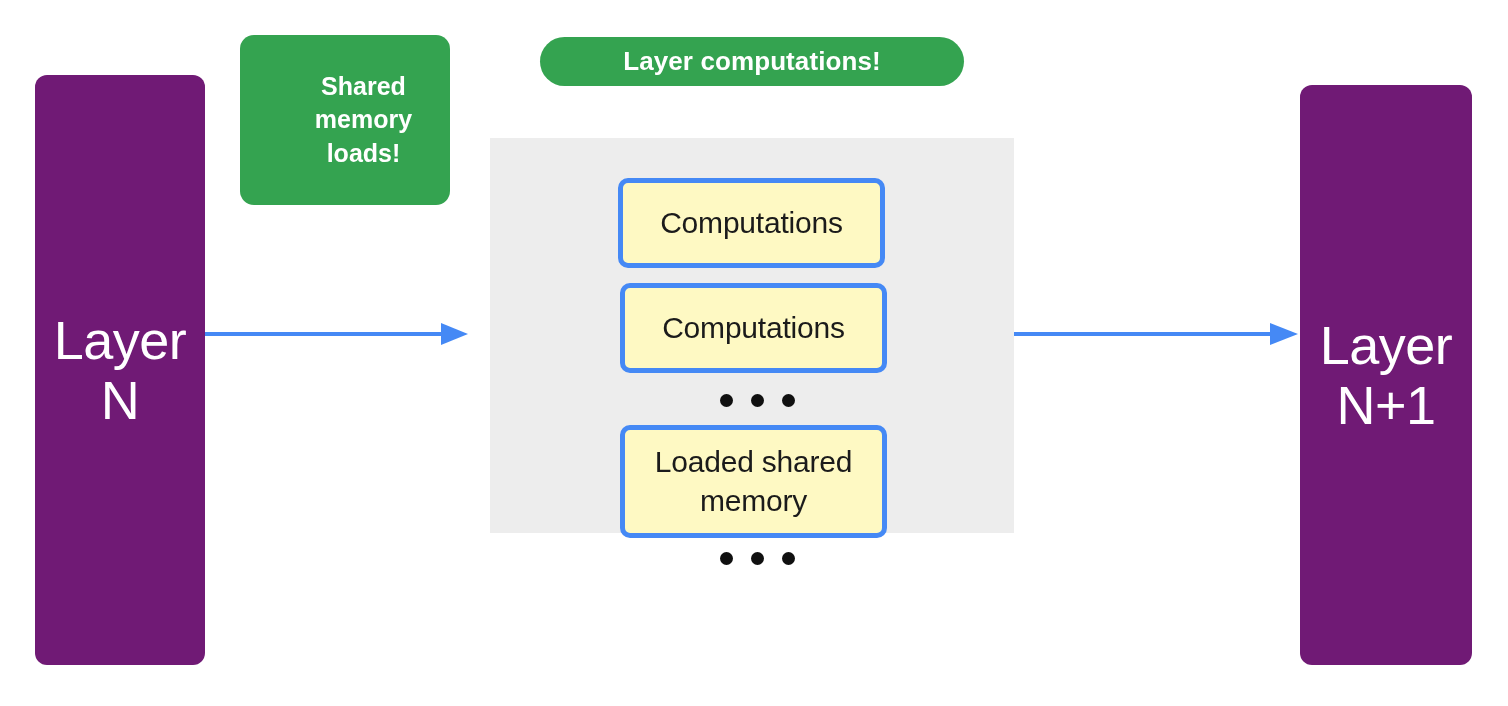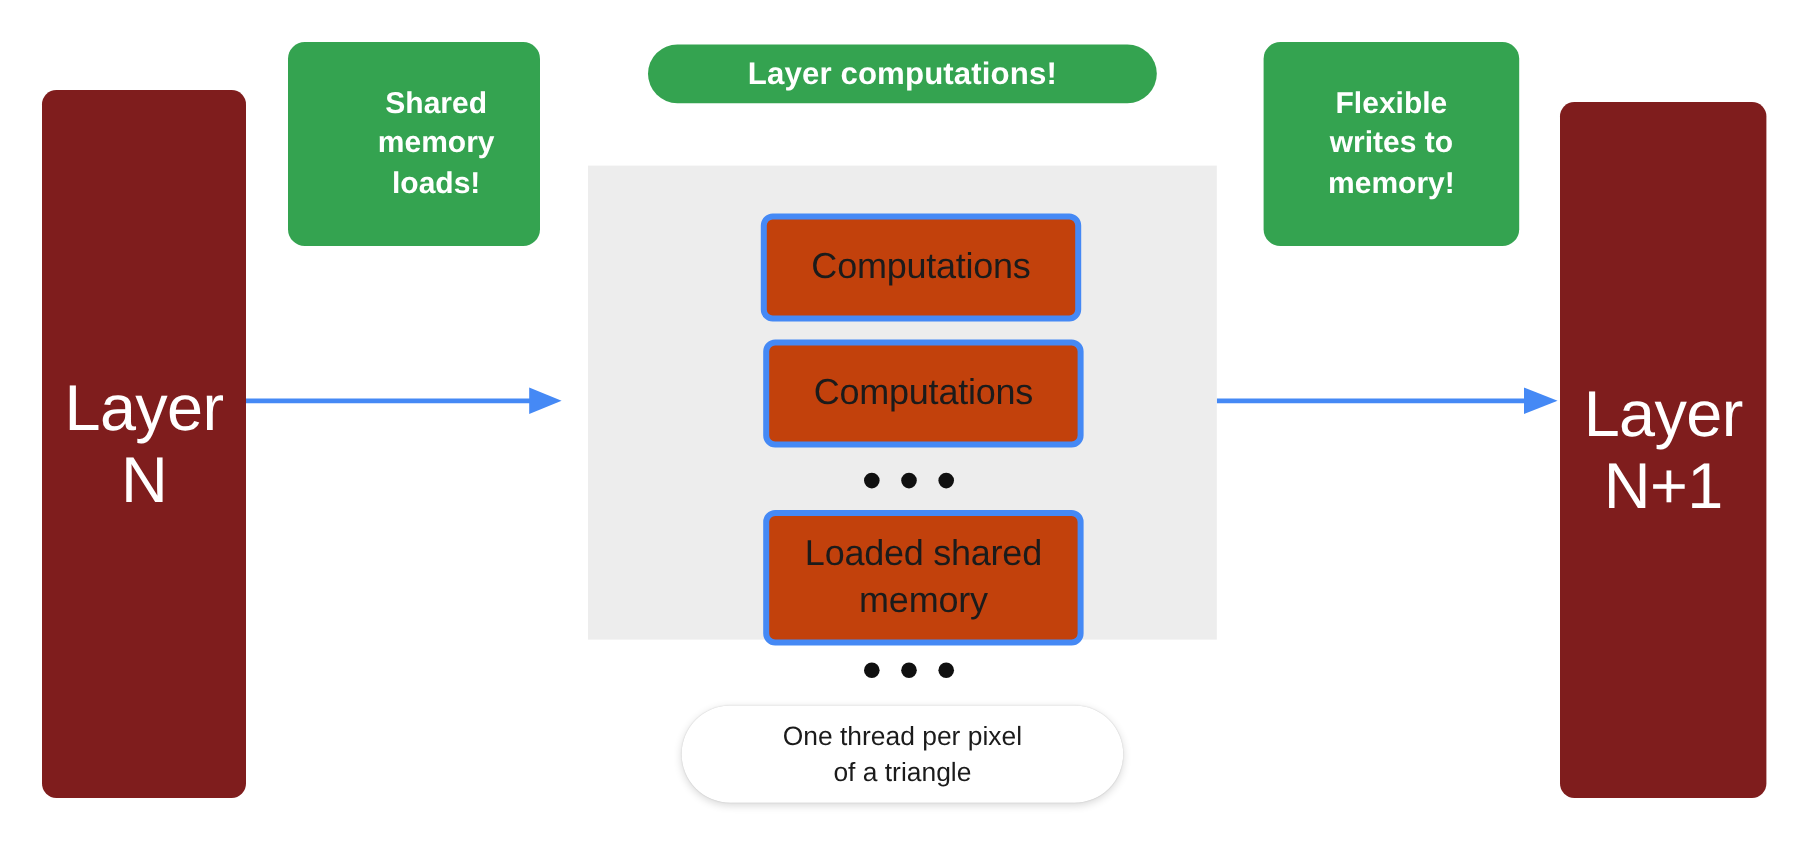--- a/index.html
+++ b/index.html
@@ -13,21 +13,21 @@
   #stage {
     position: relative;
     width: 1508px;
     height: 706px;
     background: #ffffff;
   }
 
   
   .layer-slab {
     position: absolute;
-    background: #7f1d1d;
+    background: #701a75;
     border-radius: 12px;
     display: flex;
     align-items: center;
     justify-content: center;
     color: #ffffff;
     font-size: 54px;
     font-weight: 400;
     line-height: 1.12;
     text-align: center;
     white-space: pre-line;
@@ -81,33 +81,32 @@
   #gpu-block {
     position: absolute;
     left: 490px; top: 138px;
     width: 524px; height: 395px;
     background: #EDEDED;
   }
 
   
   .thread-box {
     position: absolute;
-    background: #c2410c;
+    background: #fef9c3;
     border: 5px solid #4589F5;
     border-radius: 10px;
     display: flex;
     align-items: center;
     justify-content: center;
     font-size: 30px;
     color: #1b1b1b;
     line-height: 1.28;
     text-align: center;
     white-space: pre-line;
     letter-spacing: -0.2px;
-    margin-left: 16px;
   }
   #thread-box-0 { left: 618px; top: 178px; width: 267px; height: 90px; }
   #thread-box-1 { left: 620px; top: 283px; width: 267px; height: 90px; }
   #thread-box-2 { left: 620px; top: 425px; width: 267px; height: 113px; }
 
   
   .ellipsis {
     position: absolute;
     display: flex;
     align-items: center;
@@ -180,30 +179,25 @@
 
   <div class="thread-box" id="thread-box-2">Loaded shared
 memory</div>
 
   <div class="ellipsis" id="ellipsis-blocks">
     <span class="dot"></span>
     <span class="dot"></span>
     <span class="dot"></span>
   </div>
 
-  <div id="pill-one-thread">One thread per pixel
-of a triangle</div>
 
   <div class="arrow" id="arrow-right">
     <svg width="285" height="32" viewBox="0 0 285 32" aria-hidden="true">
       <line x1="0" y1="16" x2="260" y2="16" stroke="#4589F5" stroke-width="4"></line>
       <polygon points="256,5 284,16 256,27" fill="#4589F5"></polygon>
     </svg>
   </div>
 
-  <div class="callout-green" id="callout-flexible-write">Flexible
-writes to
-memory!</div>
 
   <div class="layer-slab" id="layer-n1">Layer
 N+1</div>
 
 </div>
 
 </body></html>

